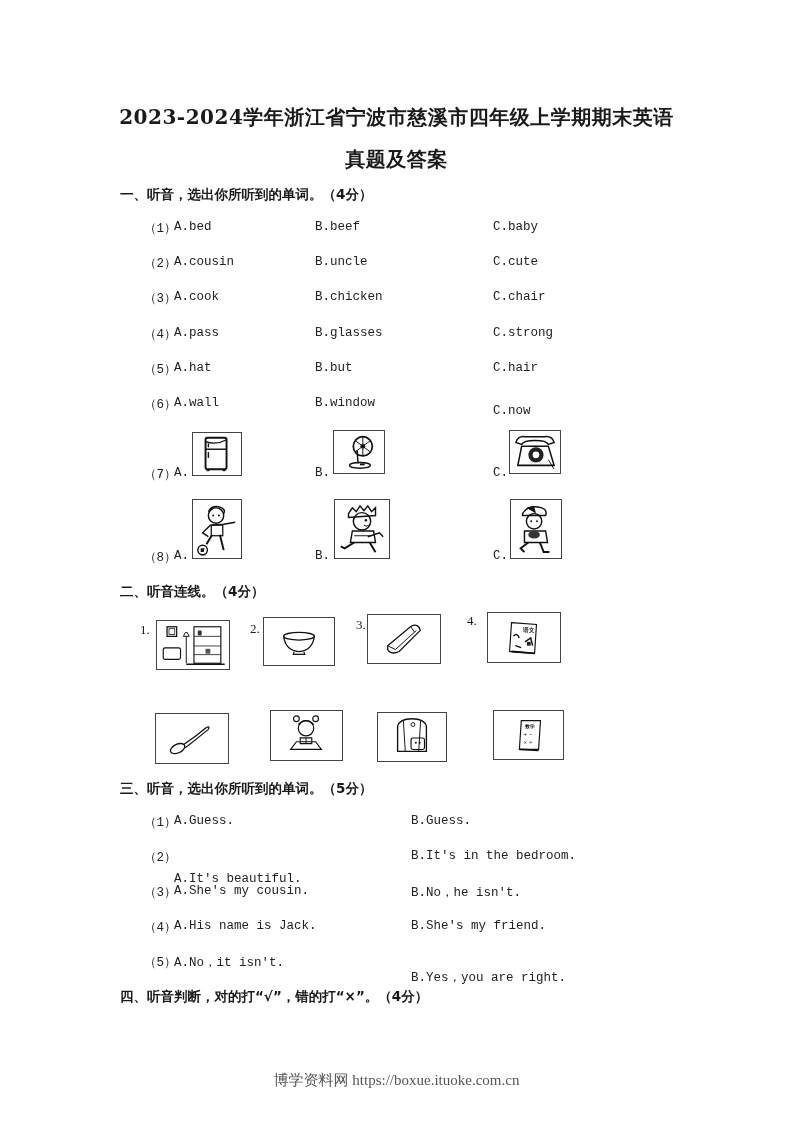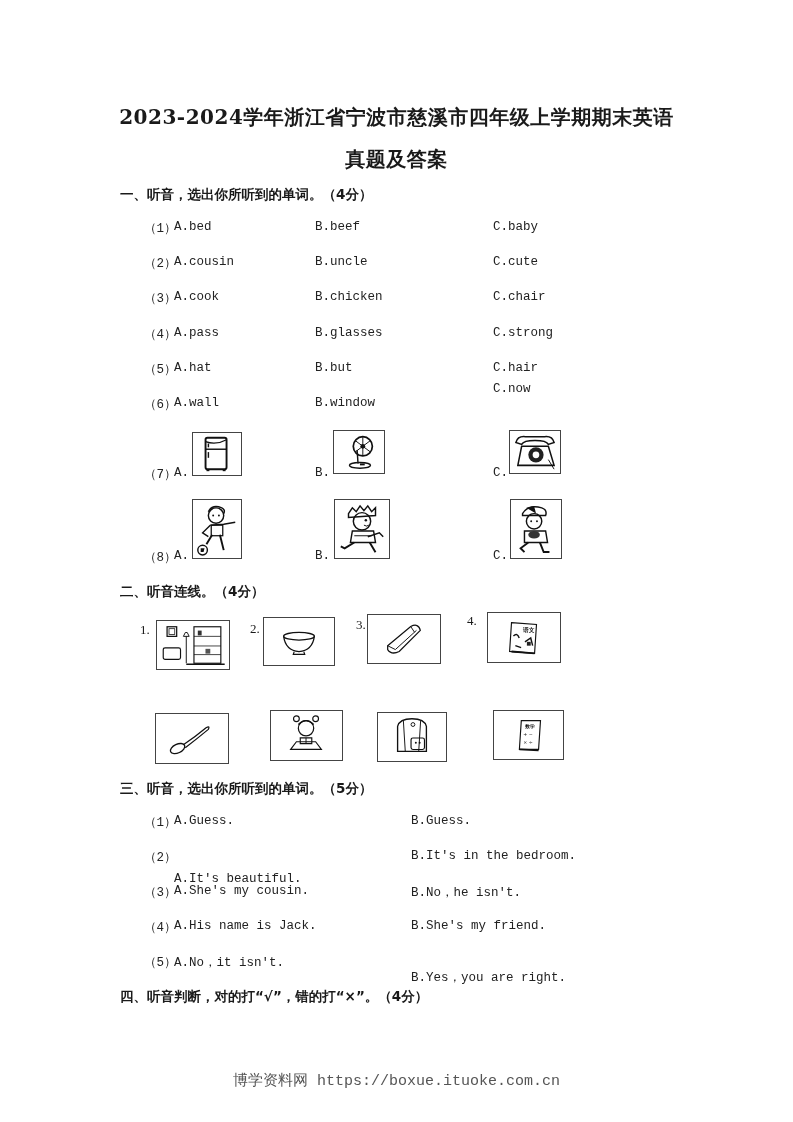--- a/index.html
+++ b/index.html
@@ -5,21 +5,21 @@
   html, body { margin: 0; padding: 0; background: #ffffff; }
   body { width: 793px; height: 1122px; position: relative; overflow: hidden;
          font-family: "DejaVu Serif", "Liberation Serif", serif; color: #1a1a1a; }
   .abs { position: absolute; }
   .title { left: 0; width: 793px; text-align: center; font-weight: bold; font-size: 20px; letter-spacing: 0.5px; font-family: "DejaVu Serif", serif; }
   .section { left: 120px; font-weight: bold; font-size: 13.5px; font-family: "DejaVu Sans", sans-serif; }
   .opt { font-size: 12.5px; font-family: "Liberation Mono", "DejaVu Sans Mono", monospace; color: #222; white-space: pre; }
   .imgbox { position: absolute; border: 1.5px solid #444; background: #fff; box-sizing: border-box; }
   .imgbox svg { width: 100%; height: 100%; display: block; }
   .num { font-size: 13px; font-family: "Liberation Serif", serif; }
-  .footer { left: 0; width: 793px; text-align: center; font-size: 15px; color: #555; font-family: Liberation Mono, monospace; }
+  .footer { left: 0; width: 793px; text-align: center; font-size: 15px; color: #555; font-family: Liberation Serif, serif; }
 </style>
 </head>
 <body>
 
 <div class="abs title" style="top:104px;">2023-2024学年浙江省宁波市慈溪市四年级上学期期末英语</div>
 <div class="abs title" style="top:146px;">真题及答案</div>
 
 <div class="abs section" style="top:186px;">一、听音，选出你所听到的单词。（4分）</div>
 
 <div>
@@ -51,21 +51,21 @@
   <div>
     <span class="abs opt" style="left:144px;top:361px;">（5）</span>
     <span class="abs opt" style="left:174px;top:361px;">A.hat</span>
     <span class="abs opt" style="left:315px;top:361px;">B.but</span>
     <span class="abs opt" style="left:493px;top:361px;">C.hair</span>
   </div>
   <div>
     <span class="abs opt" style="left:144px;top:396px;">（6）</span>
     <span class="abs opt" style="left:174px;top:396px;">A.wall</span>
     <span class="abs opt" style="left:315px;top:396px;">B.window</span>
-    <span class="abs opt" style="left:493px;top:382px;text-align:right;">C.now</span>
+    <span class="abs opt" style="left:493px;top:404px;text-align:right;">C.now</span>
   </div>
 
   <div>
     <span class="abs opt" style="left:144px;top:466px;">（7）</span>
     <span class="abs opt" style="left:174px;top:466px;">A.</span>
     <div class="imgbox" style="left:192px;top:432px;width:50px;height:44px;">
       <svg viewBox="0 0 50 44">
         <rect x="13" y="5" width="22" height="33" rx="2" fill="none" stroke="#111" stroke-width="2"></rect>
         <line x1="13" y1="17" x2="35" y2="17" stroke="#111" stroke-width="1.5"></line>
         <path d="M13 9 Q24 13 35 7" fill="none" stroke="#111" stroke-width="1.2"></path>

